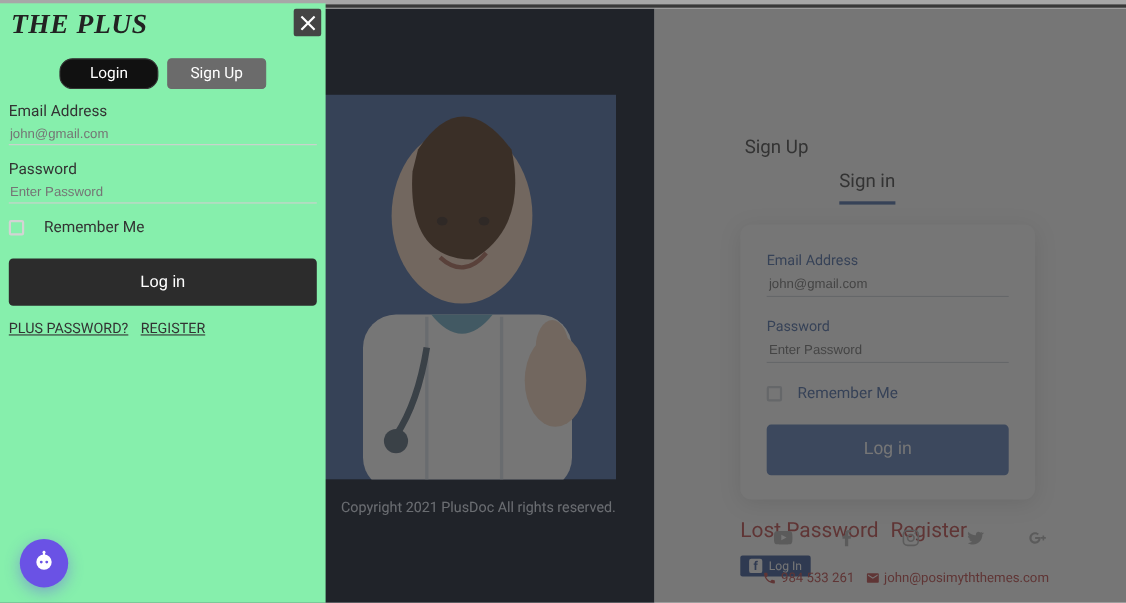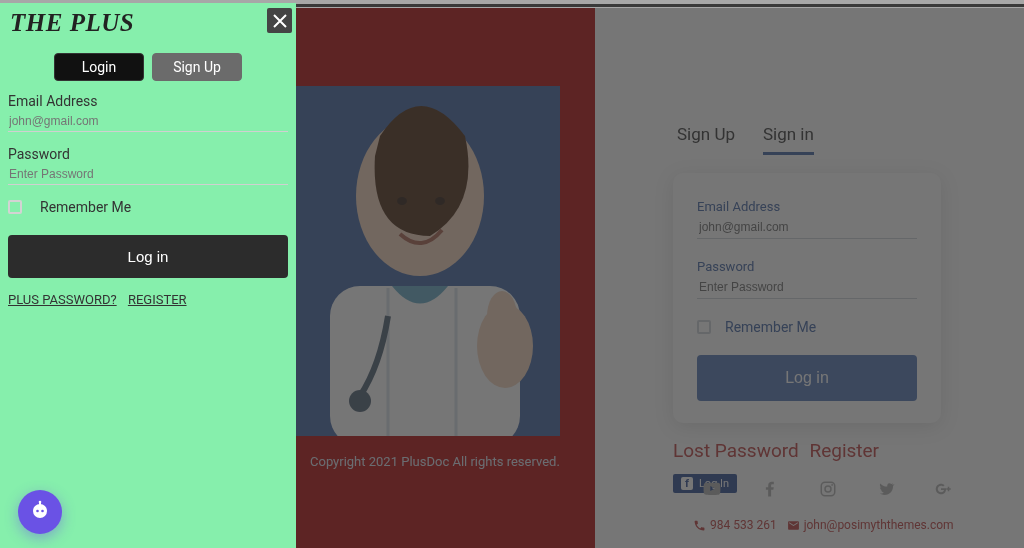--- a/index.html
+++ b/index.html
@@ -1,31 +1,31 @@
 <!DOCTYPE html>
 <html><head>
 <meta charset="utf-8">
 <style>
 *{box-sizing:border-box;margin:0;padding:0;}
 body{font-family:-apple-system,BlinkMacSystemFont,"Segoe UI",Roboto,sans-serif;width:1024px;height:548px;overflow:hidden;position:relative;background:#fff;}
 
 
 .bg-page{position:absolute;top:4px;left:0;right:0;bottom:0;filter:brightness(0.65);}
 .bg-top-bar{position:absolute;top:0;left:0;right:0;height:3px;background:#555;}
-.bg-left{position:absolute;top:4px;left:0;width:595px;height:540px;background:#b91c1c;overflow:hidden;}
+.bg-left{position:absolute;top:4px;left:0;width:595px;height:540px;background:#0f172a;overflow:hidden;}
 .bg-right{position:absolute;top:4px;left:595px;right:0;height:540px;background:#fff;}
 .hero-img{position:absolute;top:78px;left:280px;width:280px;height:350px;}
 .person{position:absolute;top:0;left:0;width:100%;height:100%;}
 .hero-copyright{position:absolute;top:446px;left:310px;color:#dfe6f2;font-size:13px;}
 
 
 .card{position:absolute;top:56px;left:4px;width:416px;height:460px;}
 .card-tabs{display:flex;gap:28px;padding:60px 0 0 78px;}
 .card-tab{font-size:17px;color:#444;padding-bottom:8px;cursor:pointer;border-bottom:3px solid transparent;}
-.card-tab.active{border-bottom-color:#4d6ea9;}
+.card-tab.active{border-bottom-color:#4d6ea9;margin-top:31px;}
 .card-box{margin:18px 74px 0 74px;background:#fff;border-radius:10px;box-shadow:0 4px 20px rgba(0,0,0,0.12);padding:26px 24px 22px 24px;position:relative;}
 .card-label{font-size:13px;color:#4d6ea9;margin-bottom:2px;}
 .card-input{width:100%;border:none;border-bottom:1px solid #d0d4dc;font-size:12px;padding:4px 2px;color:#888;background:transparent;}
 .card-row{margin-bottom:20px;}
 .card-remember{display:flex;align-items:center;gap:14px;margin:4px 0 20px 0;}
 .card-check{width:14px;height:14px;border:2px solid #d0d4dc;border-radius:2px;}
 .card-remember span{font-size:14px;color:#4d6ea9;}
 .card-btn{width:100%;background:#5d7fb9;color:#fff;border:none;border-radius:4px;padding:14px 0;font-size:16px;cursor:pointer;}
 .card-links{margin:16px 74px 0 74px;font-size:19px;color:#c14a4a;}
 .card-links span{margin-right:6px;}
@@ -40,21 +40,21 @@
 
 .overlay{position:absolute;top:0;left:0;right:0;bottom:0;background:rgba(60,60,60,0.45);}
 
 
 .panel{position:absolute;top:3px;left:0;width:296px;height:548px;background:#86efac;z-index:10;}
 .panel-close{position:absolute;top:5px;right:4px;width:25px;height:25px;background:#444;color:#fff;display:flex;align-items:center;justify-content:center;cursor:pointer;border-radius:2px;}
 .panel-brand{font-family:Georgia,serif;font-size:25px;font-weight:bold;font-style:italic;color:#222;padding:6px 0 0 10px;letter-spacing:0.5px;}
 .panel-inner{padding:10px 8px 0 8px;}
 .panel-tabs{display:flex;gap:8px;justify-content:center;margin:6px 0 12px 0;}
 .panel-tab{flex:0 0 90px;padding:5px 0;font-size:14px;text-align:center;border:1px solid #333;border-radius:4px;cursor:pointer;color:#fff;}
-.panel-tab.login{background:#111;}
+.panel-tab.login{background:#111;border-radius:12px;}
 .panel-tab.signup{background:#6b6b6b;border-color:#6b6b6b;}
 .panel-field-label{font-size:14px;color:#333;margin-bottom:1px;}
 .panel-input{width:100%;border:none;border-bottom:1px solid #d0d0d0;font-size:12px;padding:3px 1px;color:#666;background:transparent;outline:none;}
 .panel-row{margin-bottom:14px;}
 .panel-remember{display:flex;align-items:center;gap:18px;margin:4px 0 20px 0;}
 .panel-check{width:14px;height:14px;border:2px solid #d3d3d3;border-radius:2px;display:inline-block;}
 .panel-remember-label{font-size:14px;color:#333;}
 .panel-btn{width:100%;background:#2c2c2c;color:#fff;border:none;border-radius:4px;padding:13px 0;font-size:15px;cursor:pointer;}
 .panel-links{margin-top:14px;font-size:13px;color:#333;}
 .panel-links span{text-decoration:underline;margin-right:8px;cursor:pointer;}

